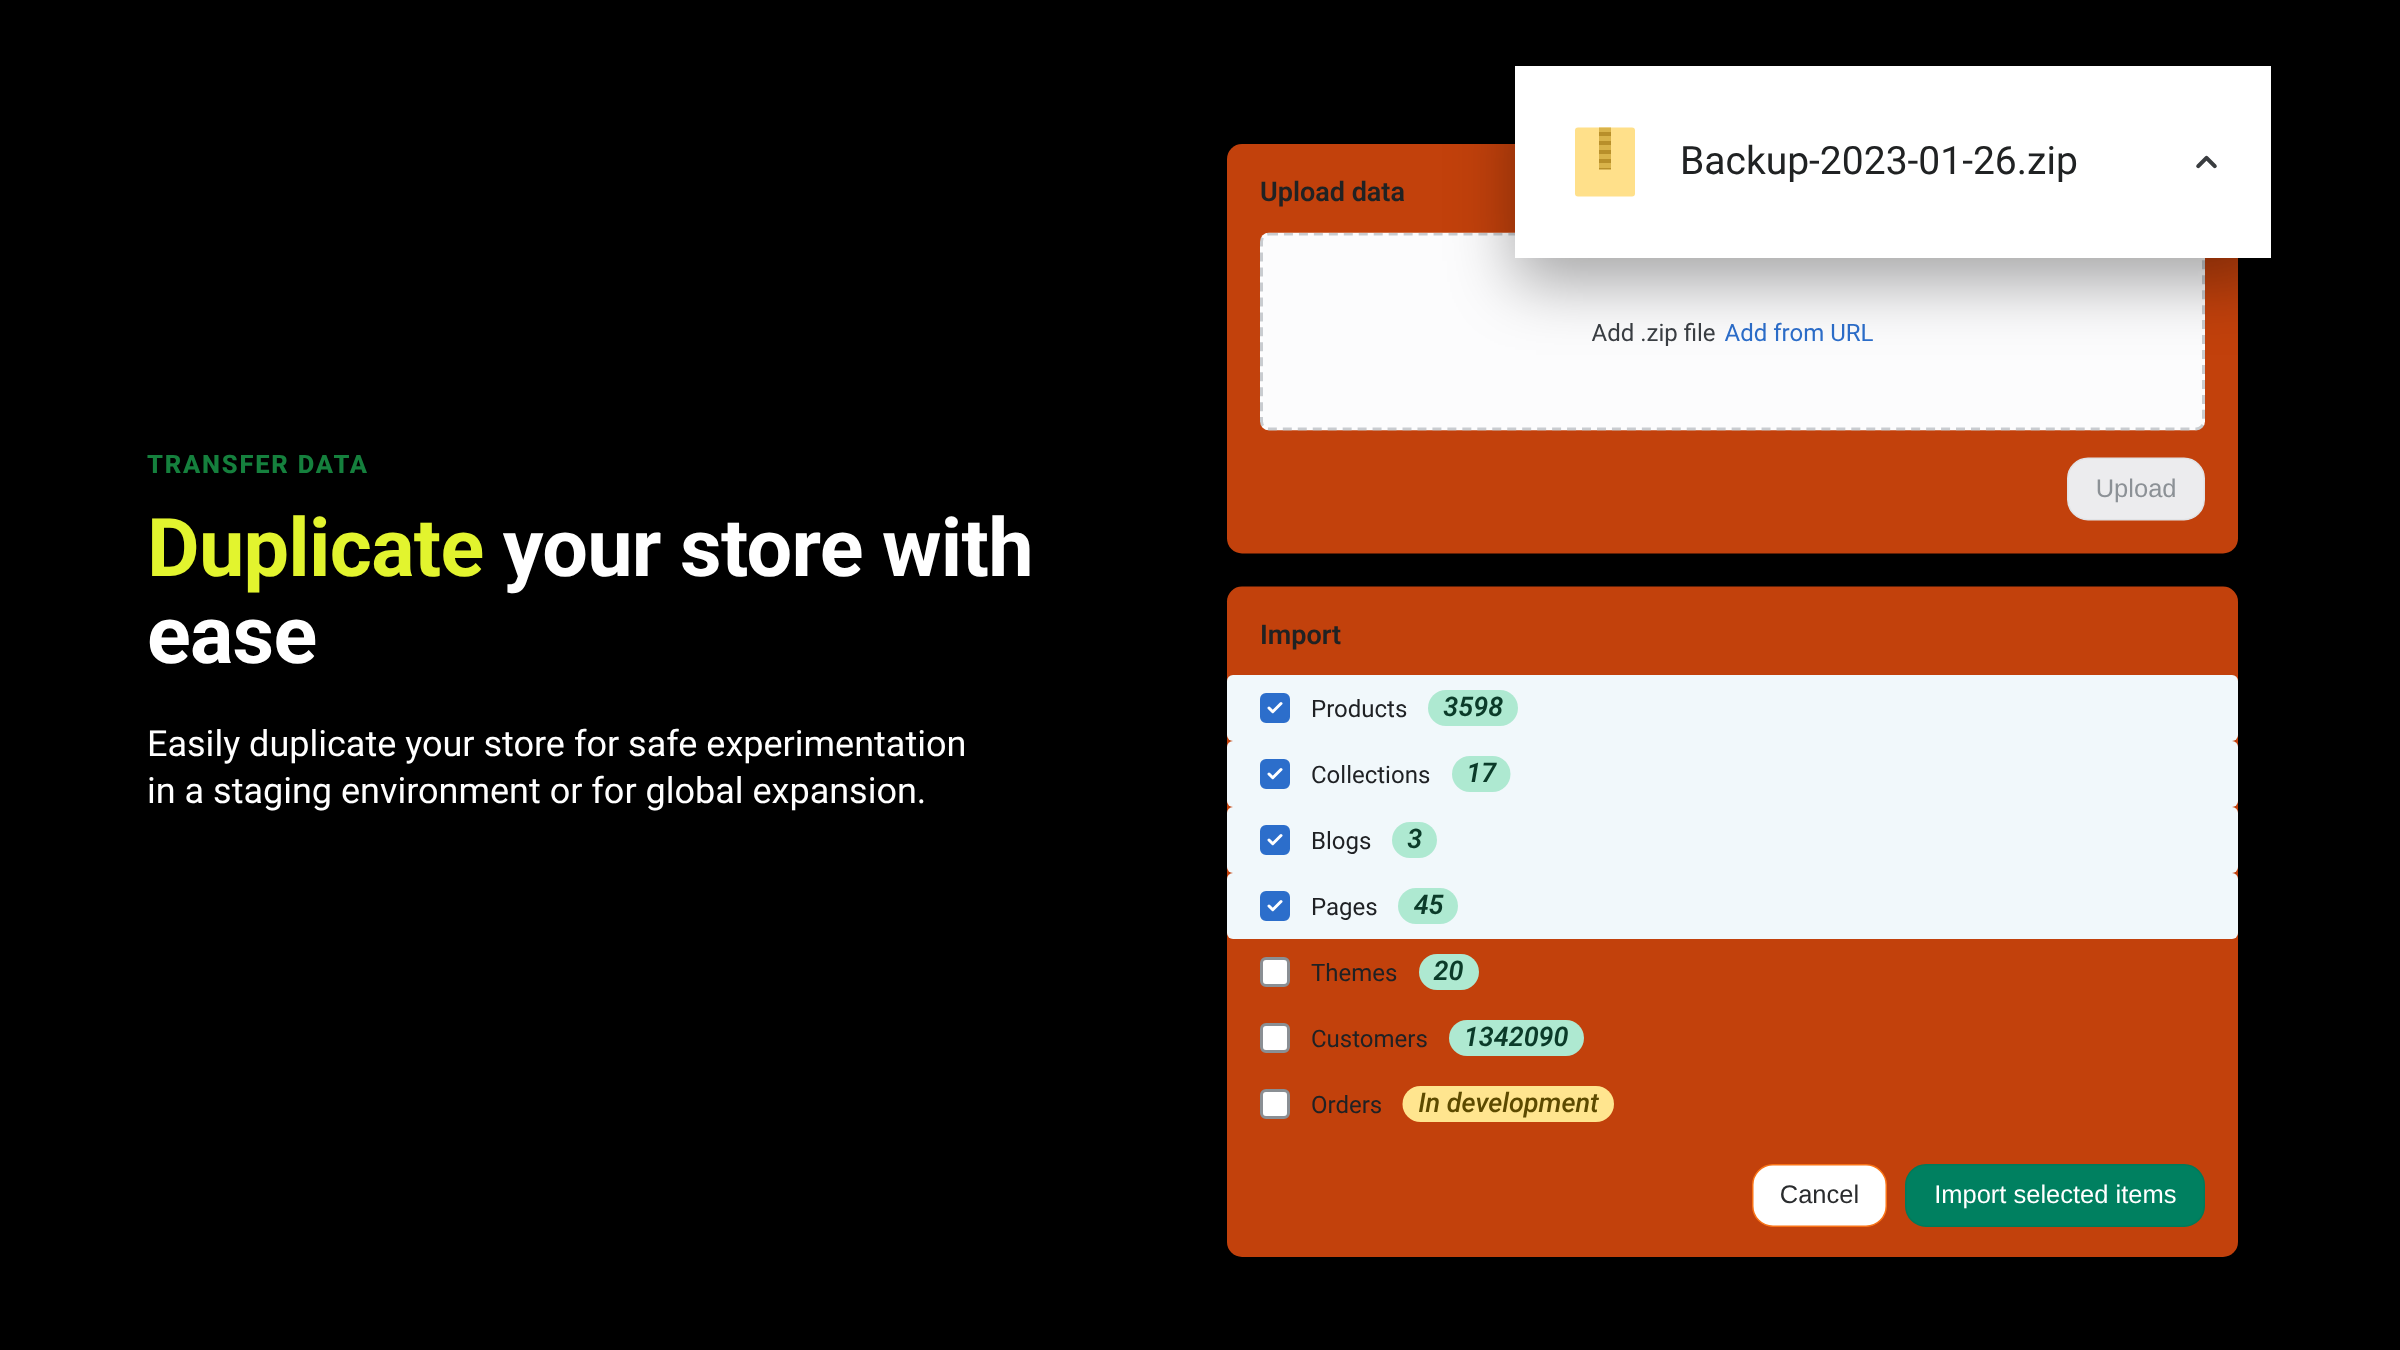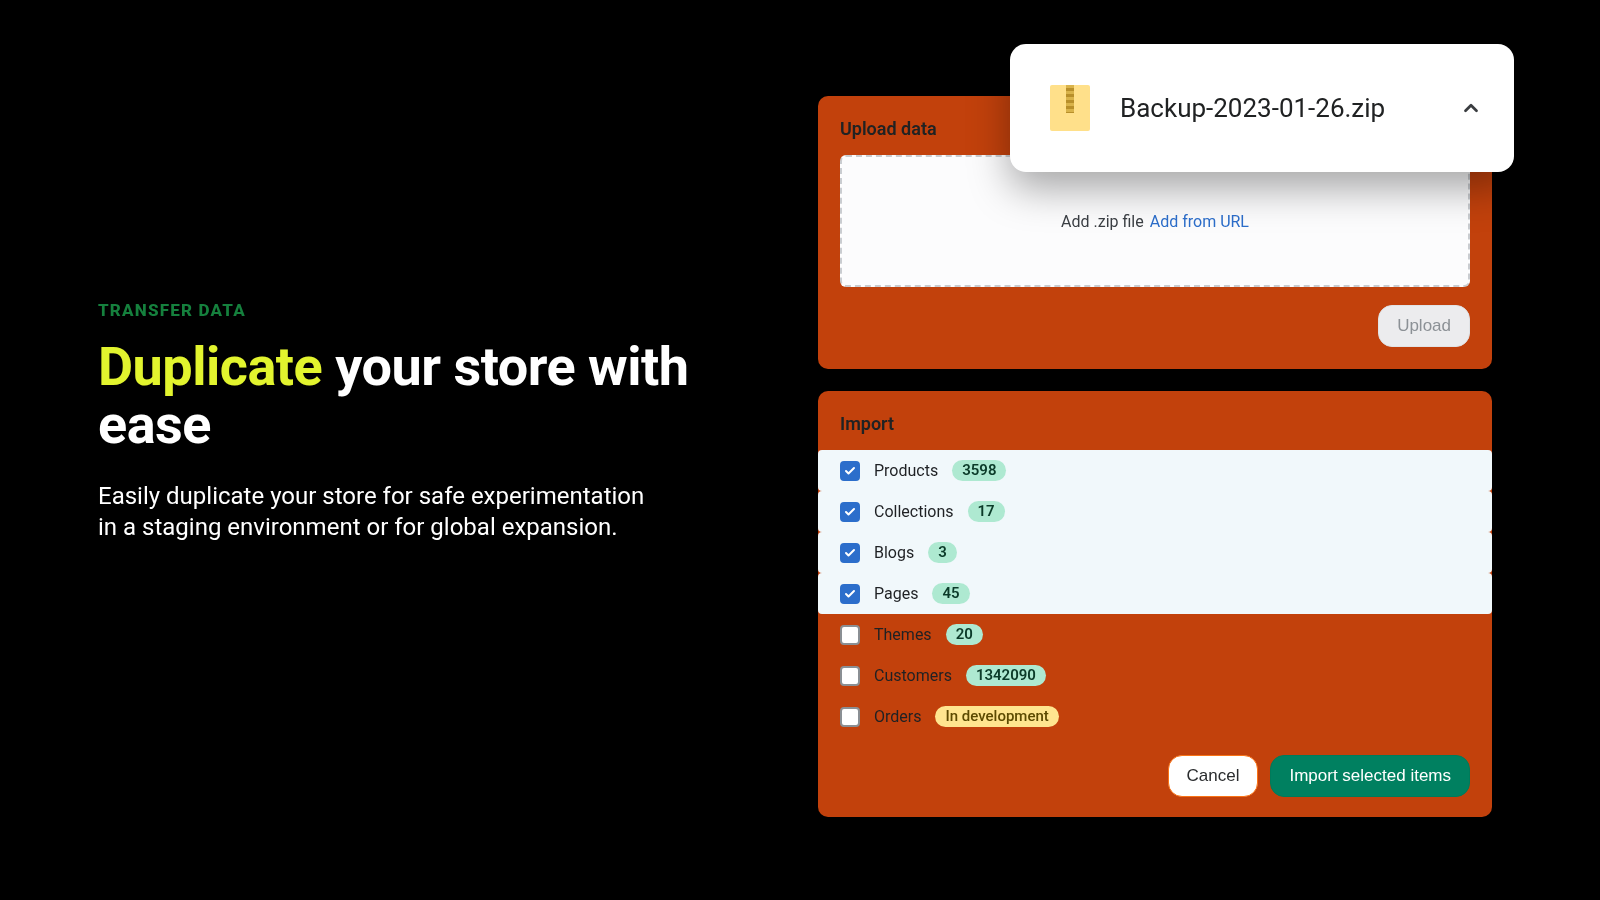--- a/index.html
+++ b/index.html
@@ -138,25 +138,26 @@
   .cb.on {
     background: #2c6ecb;
     border-color: #2c6ecb;
   }
   .cb.on svg { display: block; }
   .cb svg { display: none; }
   .row-label { min-width: 0; }
   .pill {
     background: #aee9d1;
     color: #0b3b29;
-    font-size: 15px;
+    font-size: 18px;
     font-weight: 600;
     padding: 3px 10px;
     border-radius: 999px;
     line-height: 1;
+    font-style: italic;
   }
   .pill.yellow {
     background: #ffe58f;
     color: #5c4a00;
     font-weight: 500;
   }
   .import-actions {
     display: flex;
     justify-content: flex-end;
     gap: 12px;
@@ -164,21 +165,21 @@
   }
 
   
   .file-chip {
     position: absolute;
     left: 1010px;
     top: 44px;
     width: 504px;
     height: 128px;
     background: #fff;
-    border-radius: 16px;
+    border-radius: 0;
     box-shadow: 0 16px 40px rgba(0,0,0,0.35);
     display: flex;
     align-items: center;
     padding: 0 30px 0 40px;
     gap: 30px;
     z-index: 5;
   }
   .zip-icon {
     width: 40px; height: 46px;
     position: relative;

